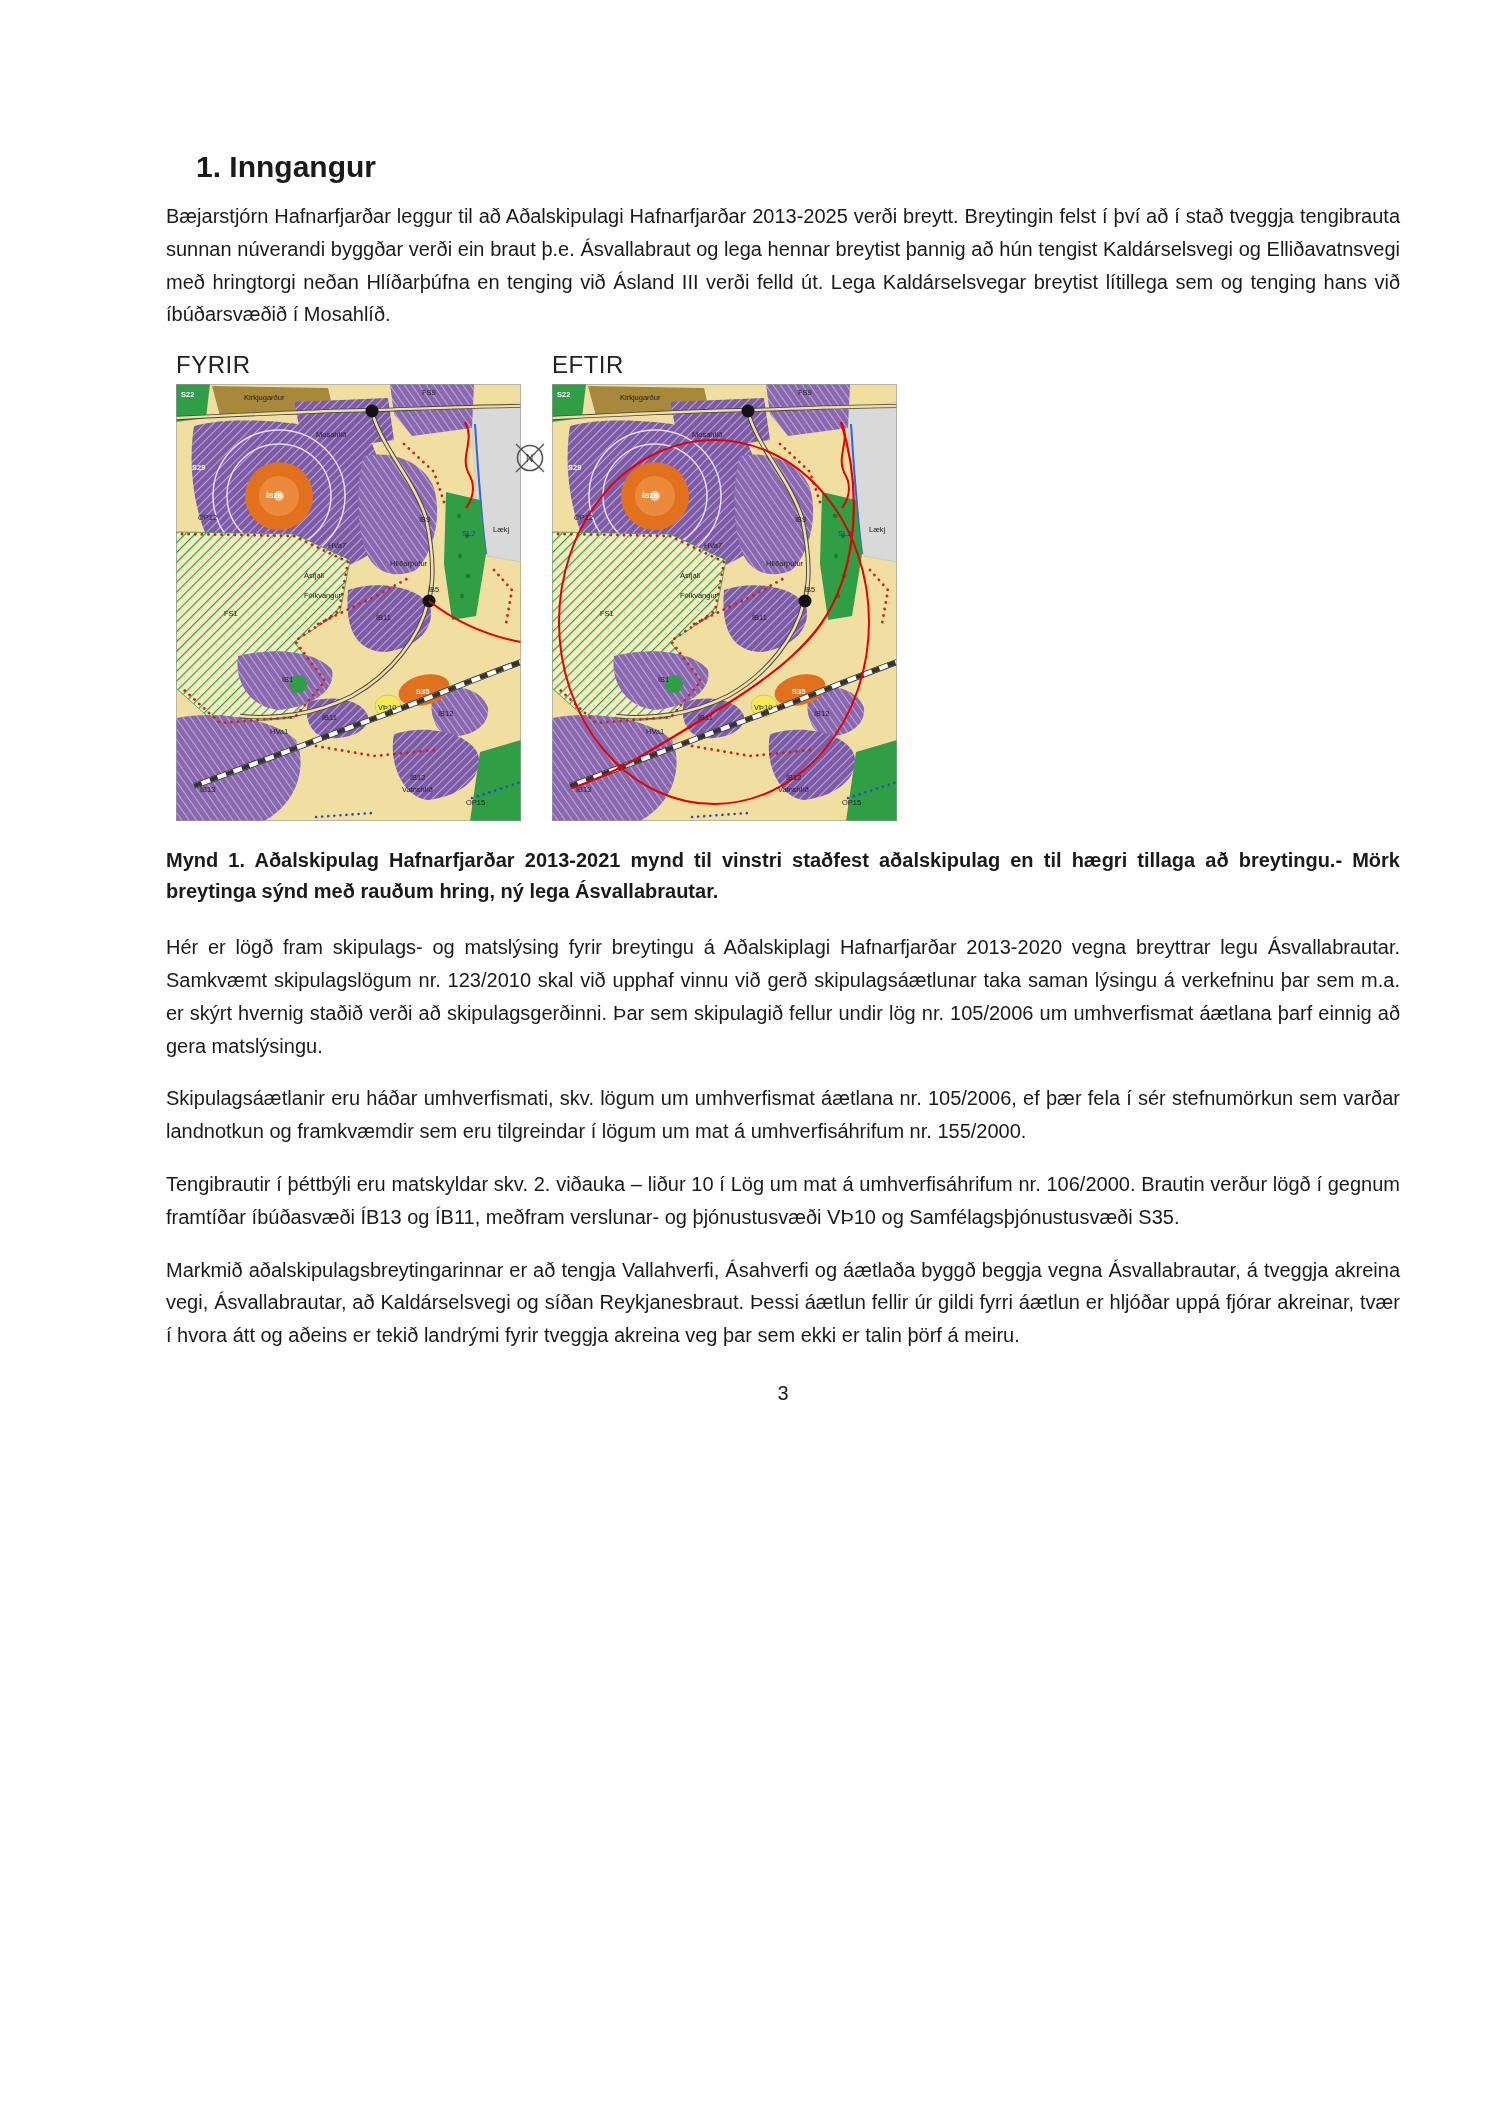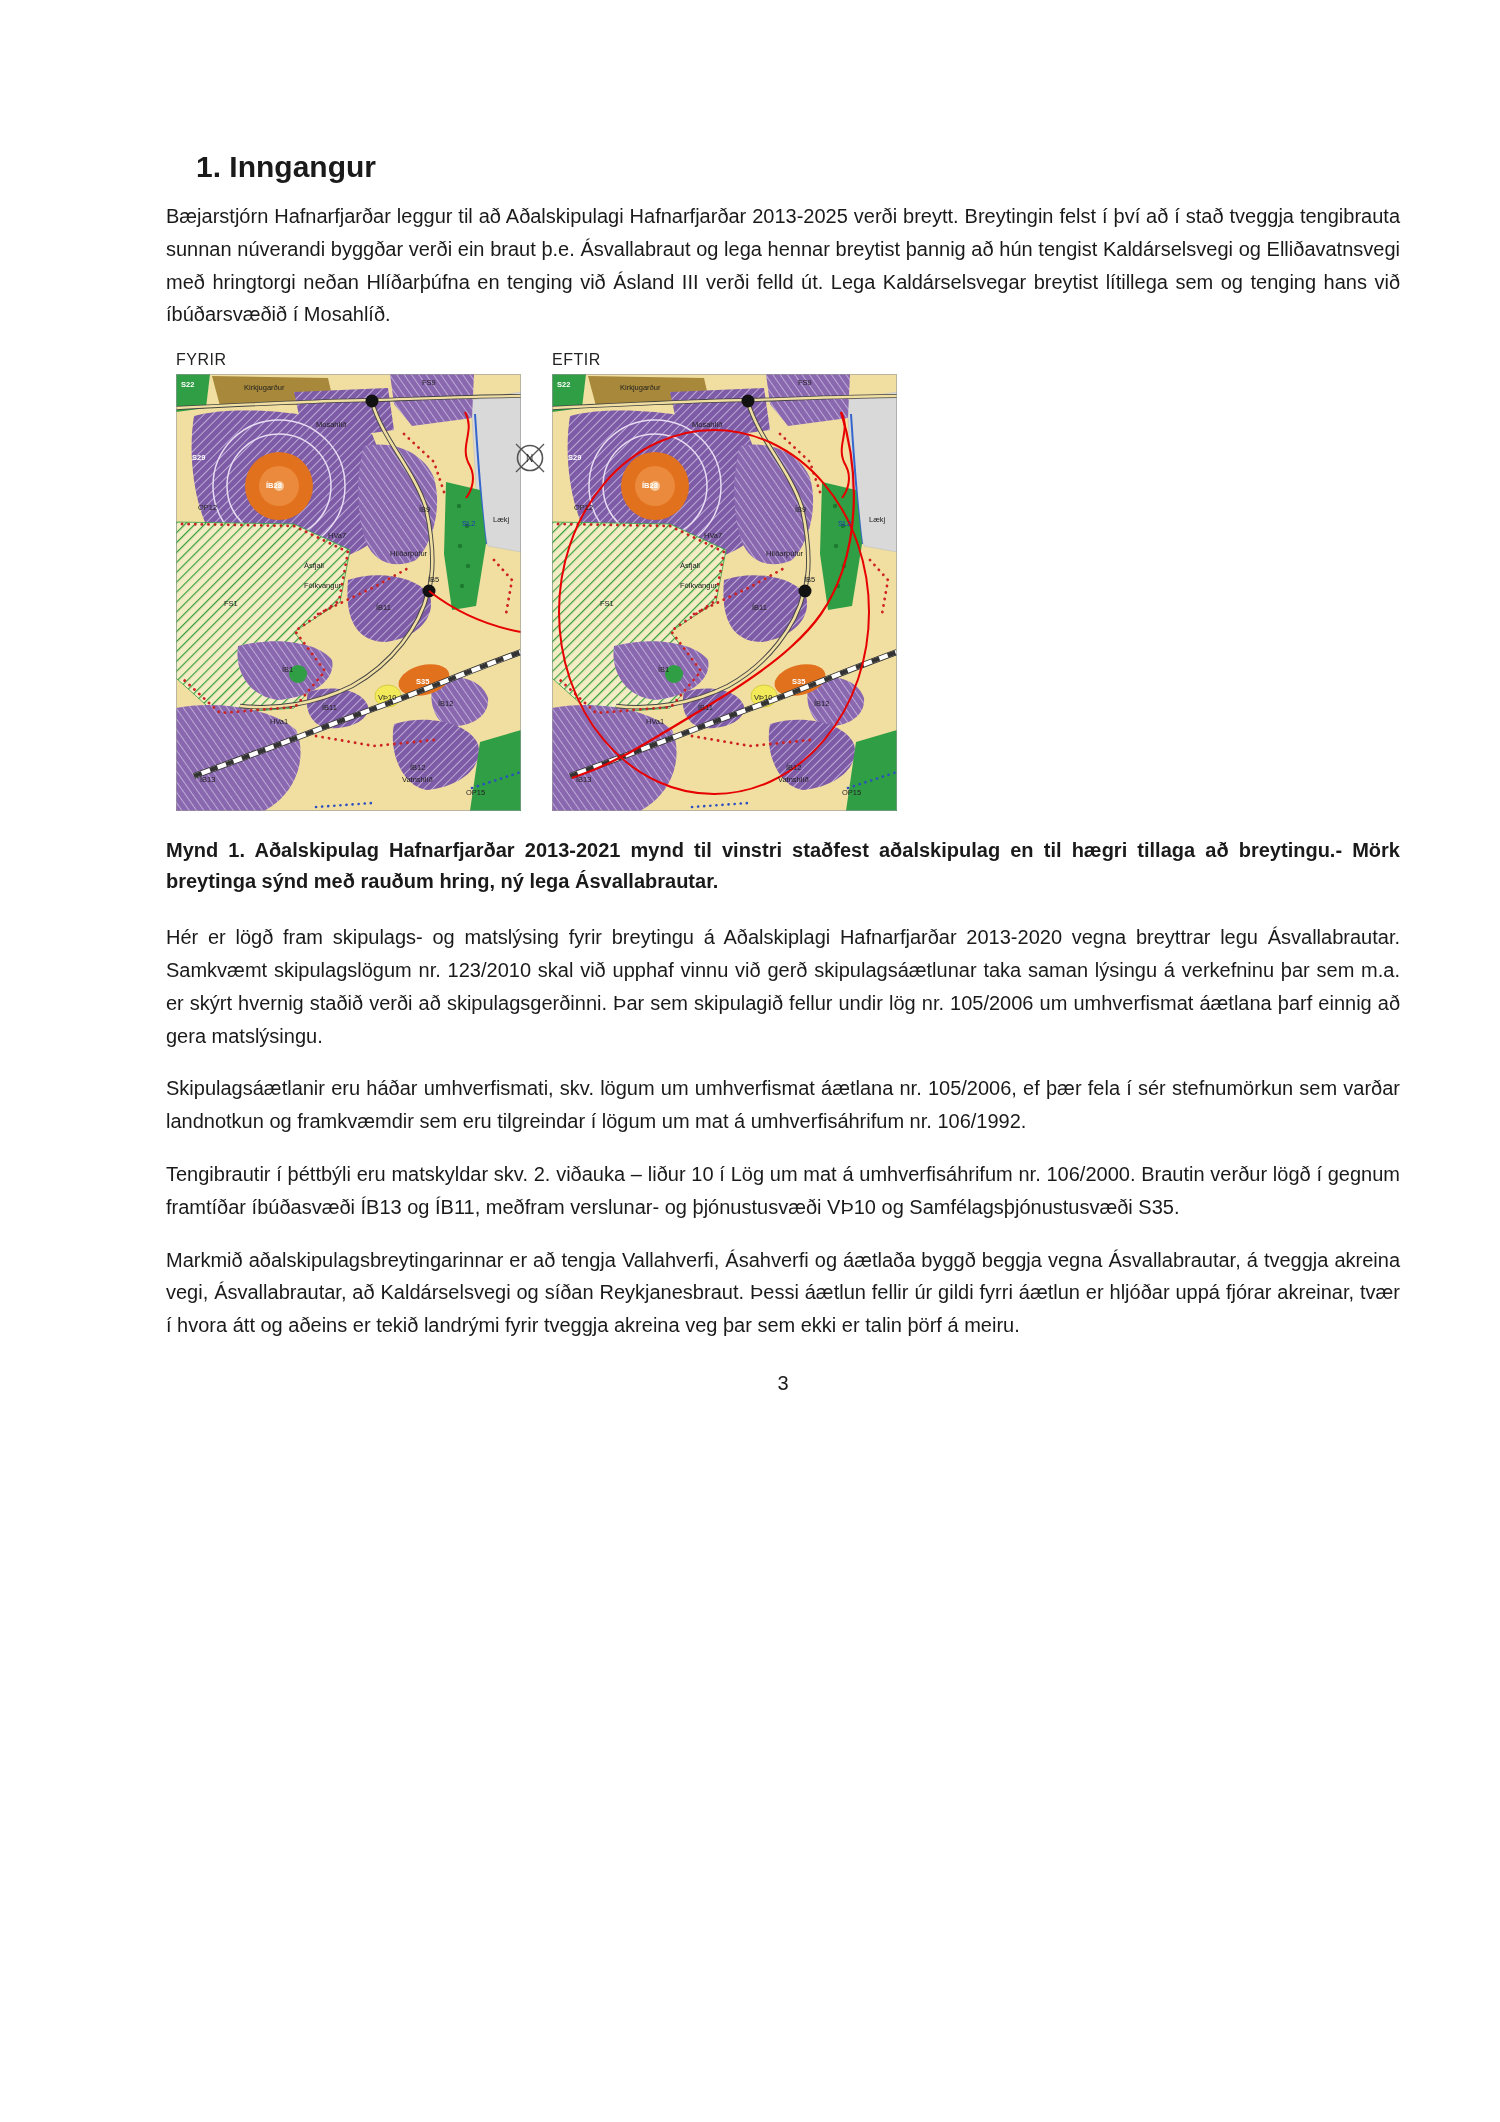--- a/index.html
+++ b/index.html
@@ -8,21 +8,21 @@
     width:1500px; height:2122px;
     font-family:"Liberation Sans", sans-serif;
     color:#1a1a1a;
   }
   .page { position:relative; width:1500px; height:2122px; padding:150px 133px 0 133px; overflow:hidden;margin-left:33px; }
   h1.section-heading { font-size:30px; font-weight:bold; margin:0 0 16px 30px; }
   p.body { font-size:20px; line-height:1.64; text-align:justify; margin-bottom:20px; }
   .figure { margin-top:4px; }
   .maps-row { position:relative; display:flex; gap:31px; margin-left:10px; }
   .map-block { display:flex; flex-direction:column; }
-  .map-title { font-size:16px; color:#222; margin-bottom:5px; letter-spacing:0.5px; }
+  .map-title { font-size:24px; color:#222; margin-bottom:5px; letter-spacing:0.5px; }
   .map-frame { width:345px; height:437px; background:#5eead4; }
   .map-frame svg { display:block; }
   .compass { position:absolute; left:333px; top:86px; width:42px; height:42px; }
   .caption { font-size:20px; font-weight:bold; line-height:1.55; text-align:justify; margin:24px 0 24px 0; }
   h2.subsection-heading { font-size:21px; font-weight:bold; margin:4px 0 14px 0; }
   h2.subsection-heading .num { margin-right:28px; }
   .page-number { text-align:center; font-size:20px; margin-top:30px; }
   
   .ml { font-size:7.5px; font-family:"Liberation Sans", sans-serif; }
   .ld { fill:#222222; }
@@ -320,21 +320,21 @@
           <text x="17" y="25" class="compass-n">N</text>
         </svg>
       </div>
 
     </div>
 
     <p class="caption">Mynd 1. Aðalskipulag Hafnarfjarðar 2013-2021 mynd til vinstri staðfest aðalskipulag en til hægri tillaga að breytingu.- Mörk breytinga sýnd með rauðum hring, ný lega Ásvallabrautar.</p>
   </div>
 
   <p class="body">Hér er lögð fram skipulags- og matslýsing fyrir breytingu á Aðalskiplagi Hafnarfjarðar 2013-2020 vegna breyttrar legu Ásvallabrautar. Samkvæmt skipulagslögum nr. 123/2010 skal við upphaf vinnu við gerð skipulagsáætlunar taka saman lýsingu á verkefninu þar sem m.a. er skýrt hvernig staðið verði að skipulagsgerðinni. Þar sem skipulagið fellur undir lög nr. 105/2006 um umhverfismat áætlana þarf einnig að gera matslýsingu.</p>
-  <p class="body">Skipulagsáætlanir eru háðar umhverfismati, skv. lögum um umhverfismat áætlana nr. 105/2006, ef þær fela í sér stefnumörkun sem varðar landnotkun og framkvæmdir sem eru tilgreindar í lögum um mat á umhverfisáhrifum nr. 106/1992.</p>
+  <p class="body">Skipulagsáætlanir eru háðar umhverfismati, skv. lögum um umhverfismat áætlana nr. 105/2006, ef þær fela í sér stefnumörkun sem varðar landnotkun og framkvæmdir sem eru tilgreindar í lögum um mat á umhverfisáhrifum nr. 155/2000.</p>
   <p class="body">Tengibrautir í þéttbýli eru matskyldar skv. 2. viðauka – liður 10 í Lög um mat á umhverfisáhrifum nr. 106/2000. Brautin verður lögð í gegnum framtíðar íbúðasvæði ÍB13 og ÍB11, meðfram verslunar- og þjónustusvæði VÞ10 og Samfélagsþjónustusvæði S35.</p>
 
 
   <p class="body">Markmið aðalskipulagsbreytingarinnar er að tengja Vallahverfi, Ásahverfi og áætlaða byggð beggja vegna Ásvallabrautar, á tveggja akreina vegi, Ásvallabrautar, að Kaldárselsvegi og síðan Reykjanesbraut. Þessi áætlun fellir úr gildi fyrri áætlun er hljóðar uppá fjórar akreinar, tvær í hvora átt og aðeins er tekið landrými fyrir tveggja akreina veg þar sem ekki er talin þörf á meiru.</p>
 
   <div class="page-number">3</div>
 
 </div>
 
 </body></html>

